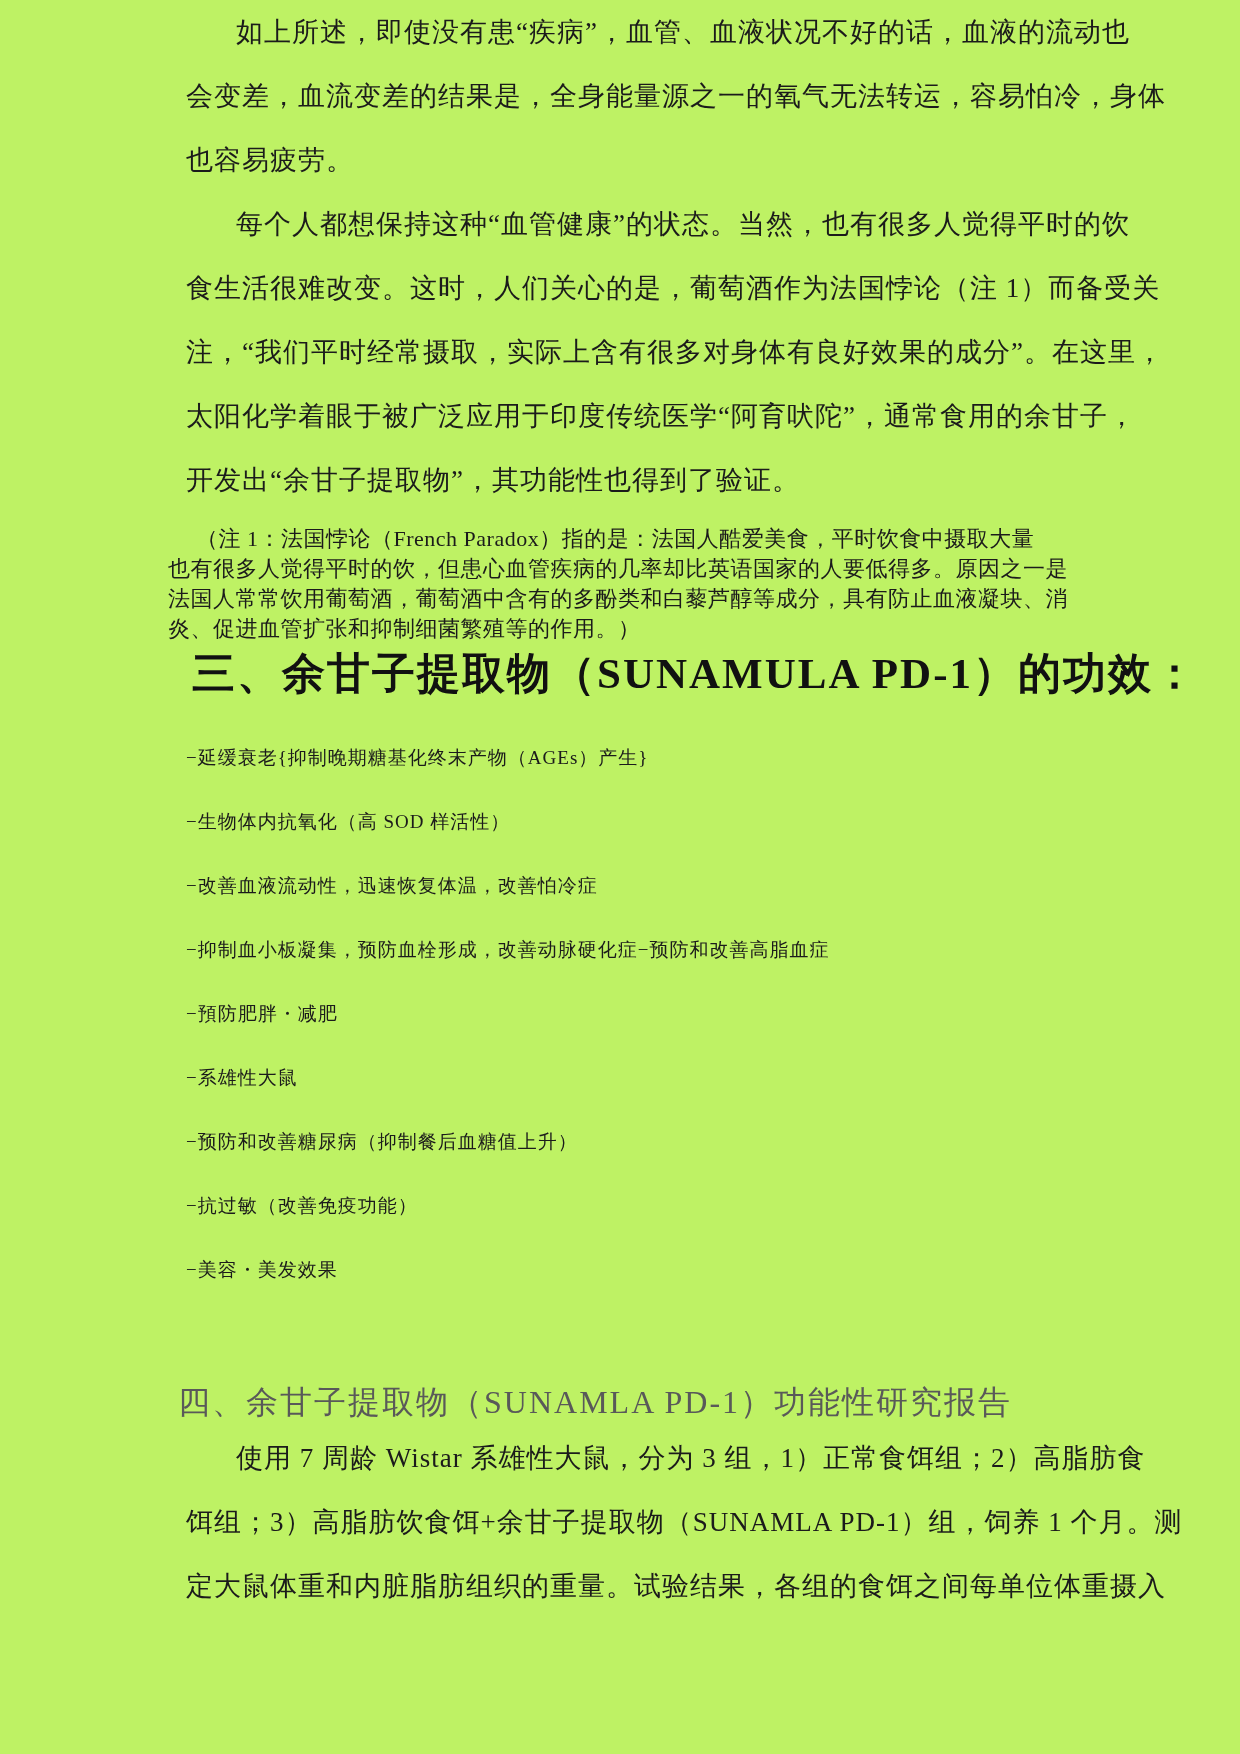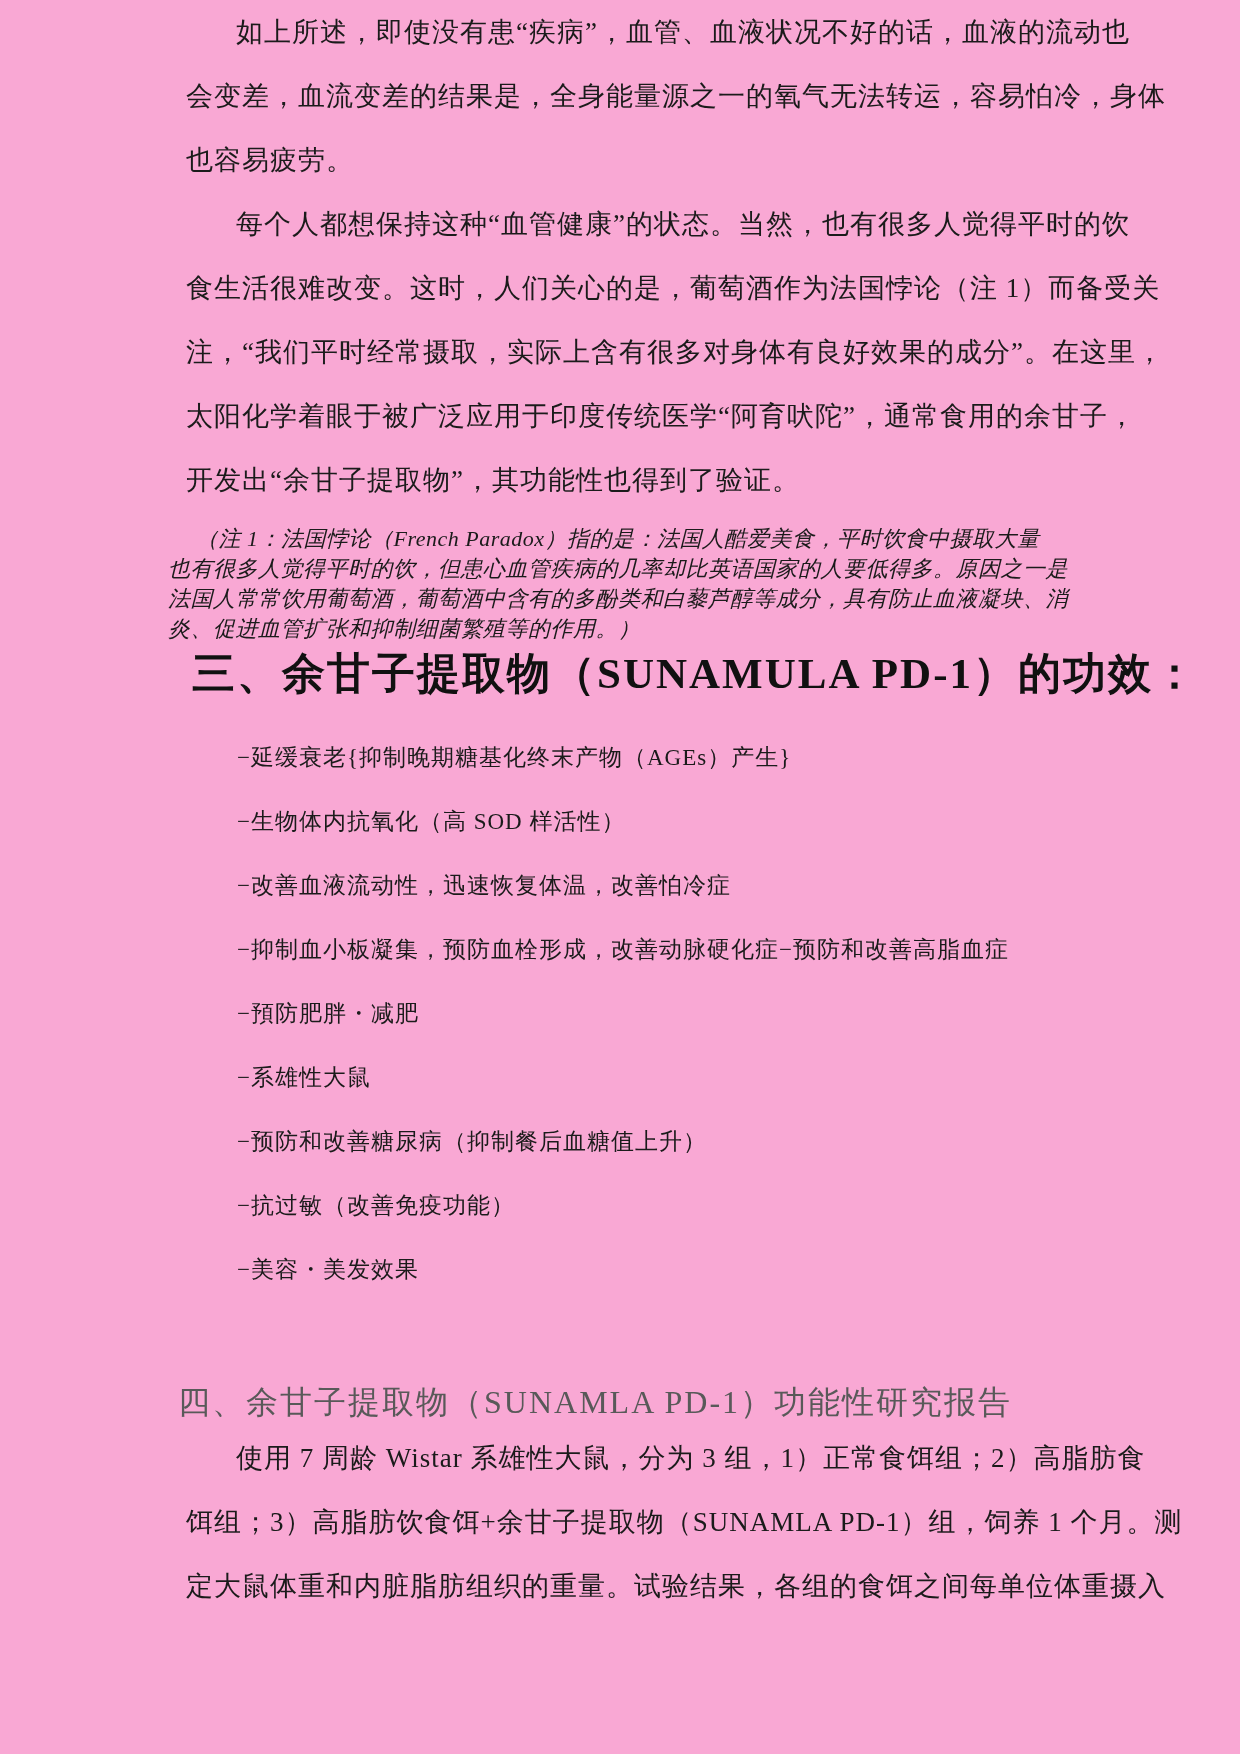--- a/index.html
+++ b/index.html
@@ -1,49 +1,49 @@
 <!DOCTYPE html>
 <html><head>
 <meta charset="utf-8">
 <style>
   html,body { margin:0; padding:0; background:#ffffff; }
   .page {
     position:relative;
     width:1240px; height:1754px;
-    background:#f9a8d4;
+    background:#bef264;
     overflow:hidden;
     color:#1b1b1b;
     font-family:"Liberation Serif","DejaVu Serif",serif;
   }
   .content { padding:0 40px 0 186px; }
 
   .bline {
     font-size:27px; line-height:64px; height:64px;
     letter-spacing:1px; white-space:nowrap;
   }
   .indent { padding-left:50px; }
 
   .note-block { margin-top:12px; }
   .note-line {
     font-size:22px; line-height:30px; height:30px;
-    font-style:italic; letter-spacing:0.5px;
+    letter-spacing:0.5px;
     margin-left:-18px; white-space:nowrap;
   }
   .note-first { padding-left:28px; }
 
   .h3 {
     font-size:43px; font-weight:bold; line-height:44px;
     margin:8px 0 0 6px; letter-spacing:2px; white-space:nowrap;
     color:#111111;
   }
 
   .effects { margin-top:30px; }
   .effect {
-    font-size:23px; line-height:64px; height:64px;
-    margin-left:51px; letter-spacing:1px; white-space:nowrap;
+    font-size:19px; line-height:64px; height:64px;
+    letter-spacing:1px; white-space:nowrap;
   }
 
   .h4 {
     font-size:32px; font-weight:normal; line-height:44px;
     margin:78px 0 0 -8px; letter-spacing:2px; white-space:nowrap;
     color:#595959;
   }
 
   .sub1 { margin-top:12px; margin-left:-22px; font-weight:bold; color:#111111; }
   .study { margin-top:2px; }

